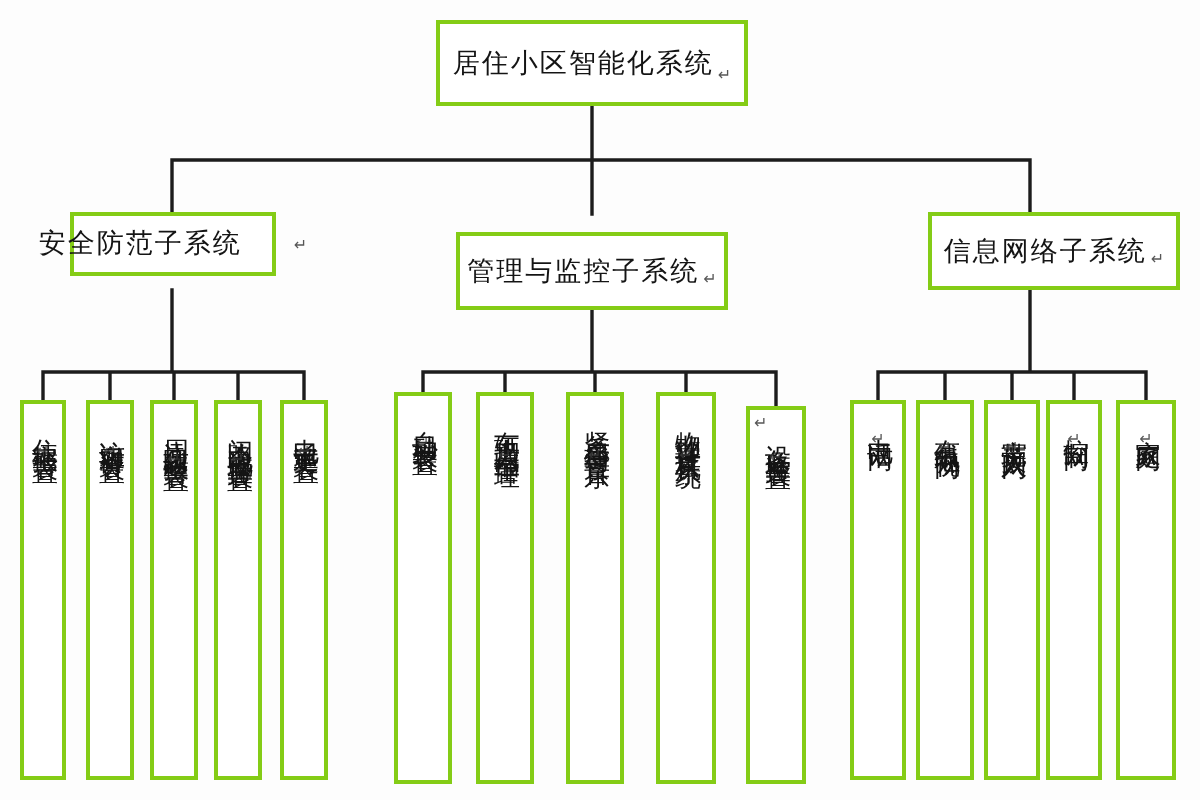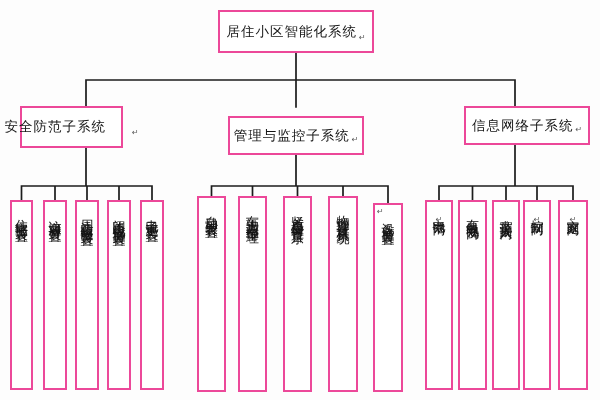--- a/index.html
+++ b/index.html
@@ -3,21 +3,21 @@
 <meta charset="utf-8">
 <style>
   html,body{margin:0;padding:0;background:#ffffff;}
   .stage{
     position:relative;width:600px;height:400px;background:#fdfdfd;
     font-family:"DejaVu Sans",sans-serif;color:#141414;overflow:hidden;
   }
   .lines{position:absolute;left:0;top:0;width:600px;height:400px;}
   .node{
     position:absolute;box-sizing:border-box;background:#ffffff;
-    border:2px solid #ec4899;display:flex;
+    border:2px solid #84cc16;display:flex;
   }
   .node.h{align-items:center;justify-content:center;}
   .node.h .lbl{font-size:13.5px;letter-spacing:1px;white-space:nowrap;}
   .node.v{align-items:flex-start;justify-content:center;padding-top:7px;}
   .vtext{
     writing-mode:vertical-rl;text-orientation:upright;
     font-size:13px;line-height:1;letter-spacing:2px;
   }
   .ret{font-size:8px;color:#3a3a3a;opacity:.85;}
   .node.h .ret{margin-left:2px;align-self:flex-end;margin-bottom:9px;}
@@ -33,21 +33,21 @@
     <path d="M86 145 V186 M21.5 186 H152 M21.5 186 V201 M55 186 V201 M87 186 V201 M119 186 V201 M152 186 V201"></path>
     <path d="M296 145 V186 M211.5 186 H388 M211.5 186 V197 M252.5 186 V197 M297.5 186 V197 M343 186 V197 M388 186 V204"></path>
     <path d="M515 145 V186 M439 186 H573 M439 186 V201 M472.5 186 V201 M506 186 V201 M537 186 V201 M573 186 V201"></path>
   </svg>
 
   <div class="node h" style="left:218px;top:10px;width:156px;height:43px;">
     <span class="lbl">居住小区智能化系统</span>
       <span class="ret">↵</span>
   </div>
 
-  <div class="node h" style="left:20px;top:106px;width:103px;height:42px;gap:24px;">
+  <div class="node h" style="left:35px;top:106px;width:103px;height:32px;gap:24px;">
     <span class="lbl">安全防范子系统</span>
       <span class="ret">↵</span>
   </div>
   <div class="node h" style="left:228px;top:106px;width:136px;height:39px;margin-top:10px;">
     <span class="lbl">管理与监控子系统</span>
       <span class="ret">↵</span>
   </div>
   <div class="node h" style="left:464px;top:106px;width:126px;height:39px;">
     <span class="lbl">信息网络子系统</span>
       <span class="ret">↵</span>

